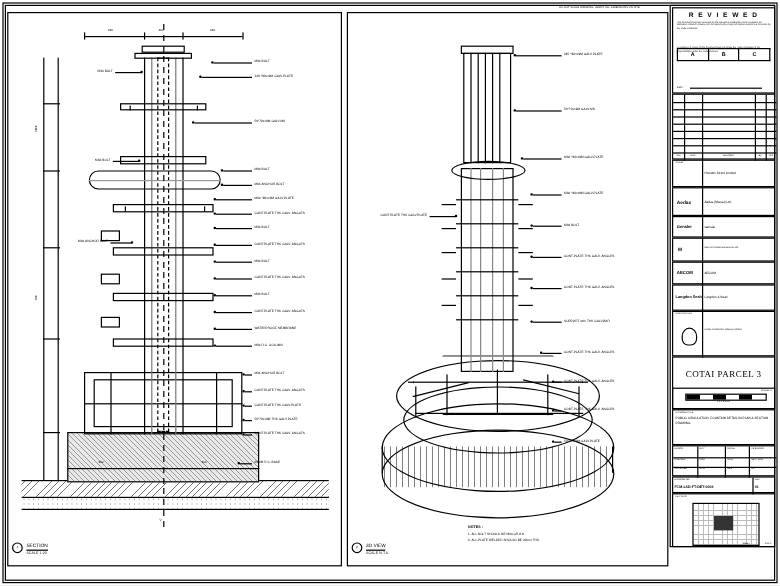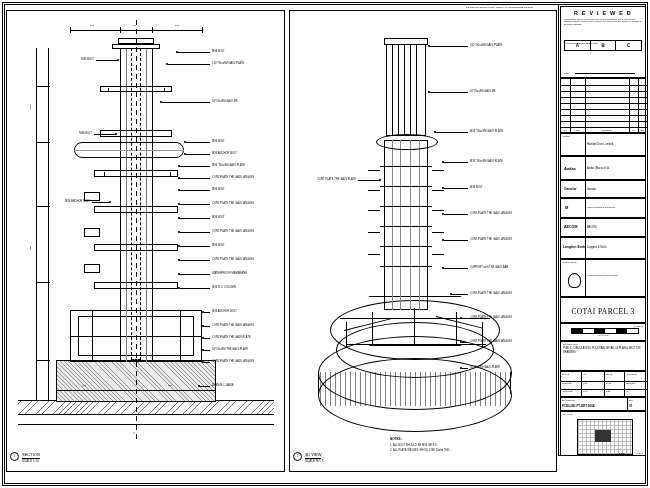--- a/index.html
+++ b/index.html
@@ -425,21 +425,21 @@
       <div class="tbt" style="position:absolute;left:26px;top:8px;">Langdon &amp; Seah</div>
     </div>
 
     <div class="cell" style="left:1px;top:254px;width:86px;height:38px;">
       <div class="xsmall" style="margin:1px 2px;">CONTRACTOR</div>
       <div class="vline" style="left:24px;top:0;height:38px;"></div>
       <div class="xsmall" style="position:absolute;left:26px;top:14px;width:58px;white-space:normal;">Findex Construction (Macau) Limited</div>
       <div style="position:absolute;left:7px;top:13px;width:11px;height:13px;border:1px solid #000;border-radius:50% 50% 40% 40%;"></div>
     </div>
 
-    <div class="cell" style="left:1px;top:292px;width:86px;height:26px;">
+    <div class="cell" style="left:1px;top:292px;width:86px;height:44px;">
       <div class="projname ctr" style="margin-top:9px;">COTAI PARCEL 3</div>
     </div>
 
     <div class="cell" style="left:1px;top:318px;width:86px;height:18px;">
       <div class="xsmall ctr" style="margin-top:10px;">0    1    2    3    4    5 m</div>
       <div style="position:absolute;left:10px;top:4px;width:66px;height:4px;border:1px solid #000;
            background-image:repeating-linear-gradient(90deg,#000 0 11px,#fff 11px 22px);"></div>
       <div class="xsmall" style="position:absolute;right:2px;top:1px;">PARCEL 3</div>
     </div>
 

